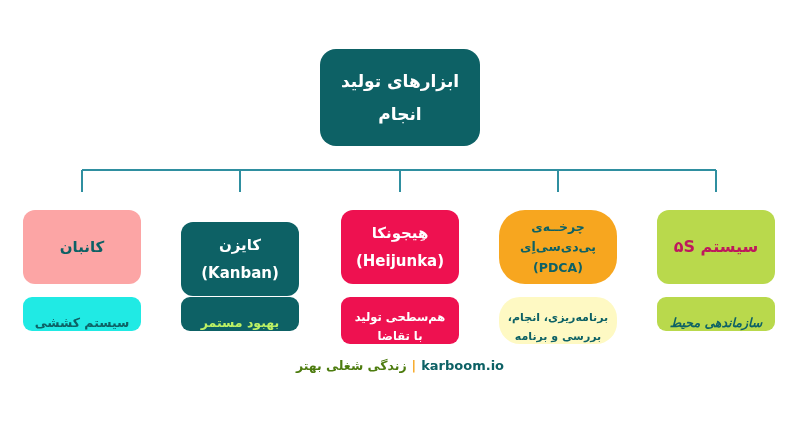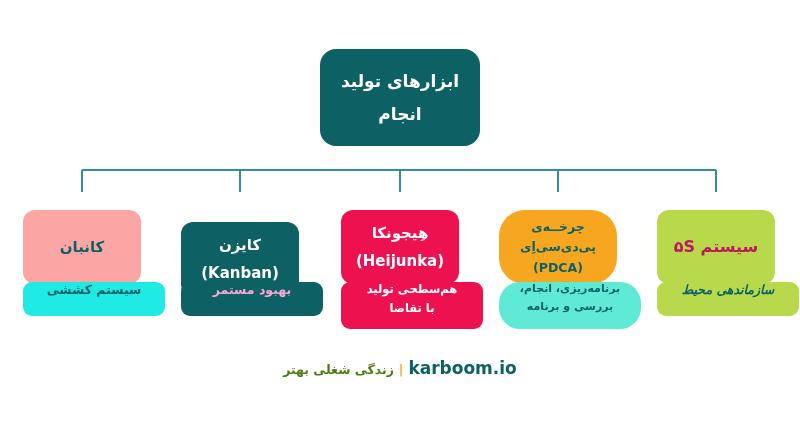--- a/index.html
+++ b/index.html
@@ -20,35 +20,35 @@
   .col { position:absolute; top:0; width:118px; height:424px; }
   .main-box {
     position:absolute; top:210px; left:0; width:118px; height:74px;
     border-radius:12px; display:flex; flex-direction:column; align-items:center;
     justify-content:center; gap:9px; font-weight:700; font-size:15px;
     text-align:center; line-height:1.25;
   }
   .main-box.lines-3 { gap:5px; font-size:12.5px;border-radius:26px; }
   .main-box.lines-1 { font-size:16px; }
   .sub-box {
-    position:absolute; left:0; top:282px; width:142px;
+    position:absolute; left:0; top:297px; width:118px;
     border-radius:9px; display:flex; flex-direction:column; align-items:center;
-    justify-content:flex-start; gap:4px; font-weight:700; font-size:12.5px;
+    justify-content:flex-end; gap:4px; font-weight:700; font-size:12.5px;
     text-align:center; line-height:1.3;
   }
   .sub-1 { height:34px; }
   .sub-2 { height:47px; font-size:11.5px; }
   .sub-2.fine { font-size:11px; }
   
   .footer {
     position:absolute; left:0; top:358px; width:800px; text-align:center;
     font-size:12.5px; font-weight:700; direction:rtl;
   }
   .footer .sep { margin:0 5px; font-weight:700; }
-  .footer .brand { font-size:17px; direction:ltr; unicode-bidi:embed; }
+  .footer .brand { font-size:13px; direction:ltr; unicode-bidi:embed; }
 </style>
 </head>
 <body>
 
 <div class="canvas">
 
   <div class="top-box" style="background: rgb(13, 97, 101); color: rgb(255, 255, 255);">
     <div>ابزارهای تولید</div>
     <div>انجام</div>
   </div>
@@ -64,21 +64,21 @@
     <div class="sub-box sub-1" style="background: rgb(32, 234, 228); color: rgb(13, 97, 101);">
       <div>سیستم کششی</div>
     </div>
   </div>
 
   <div class="col" style="left:181px">
     <div class="main-box" style="background: rgb(13, 97, 101); color: rgb(255, 255, 255); margin-top: 12px;">
       <div>کایزن</div>
       <div>(Kanban)</div>
     </div>
-    <div class="sub-box sub-1" style="background: rgb(13, 97, 101); color: #f9a8d4;">
+    <div class="sub-box sub-1" style="background: rgb(13, 97, 101); color: #bef264;">
       <div>بهبود مستمر</div>
     </div>
   </div>
 
   <div class="col" style="left:341px">
     <div class="main-box" style="background: rgb(238, 17, 80); color: rgb(255, 255, 255);">
       <div>هِیجونکا</div>
       <div>(Heijunka)</div>
     </div>
     <div class="sub-box sub-2" style="background: rgb(238, 17, 80); color: rgb(255, 255, 255);">
@@ -86,21 +86,21 @@
       <div>با تقاضا</div>
     </div>
   </div>
 
   <div class="col" style="left:499px">
     <div class="main-box lines-3" style="background: rgb(247, 166, 31); color: rgb(13, 97, 101);">
       <div>چرخــه‌ی</div>
       <div>پی‌دی‌سی‌اِی</div>
       <div>(PDCA)</div>
     </div>
-    <div class="sub-box sub-2 fine" style="background: #5eead4; color: rgb(13, 97, 101); border-radius: 21px;">
+    <div class="sub-box sub-2 fine" style="background: #fef9c3; color: rgb(13, 97, 101); border-radius: 21px;">
       <div>برنامه‌ریزی، انجام،</div>
       <div>بررسی و برنامه</div>
     </div>
   </div>
 
   <div class="col" style="left:657px">
     <div class="main-box lines-1" style="background: rgb(185, 217, 76); color: #be185d;">
       <div>سیستم ۵S</div>
     </div>
     <div class="sub-box sub-1" style="background: rgb(185, 217, 76); color: rgb(13, 97, 101); font-style: italic;">

